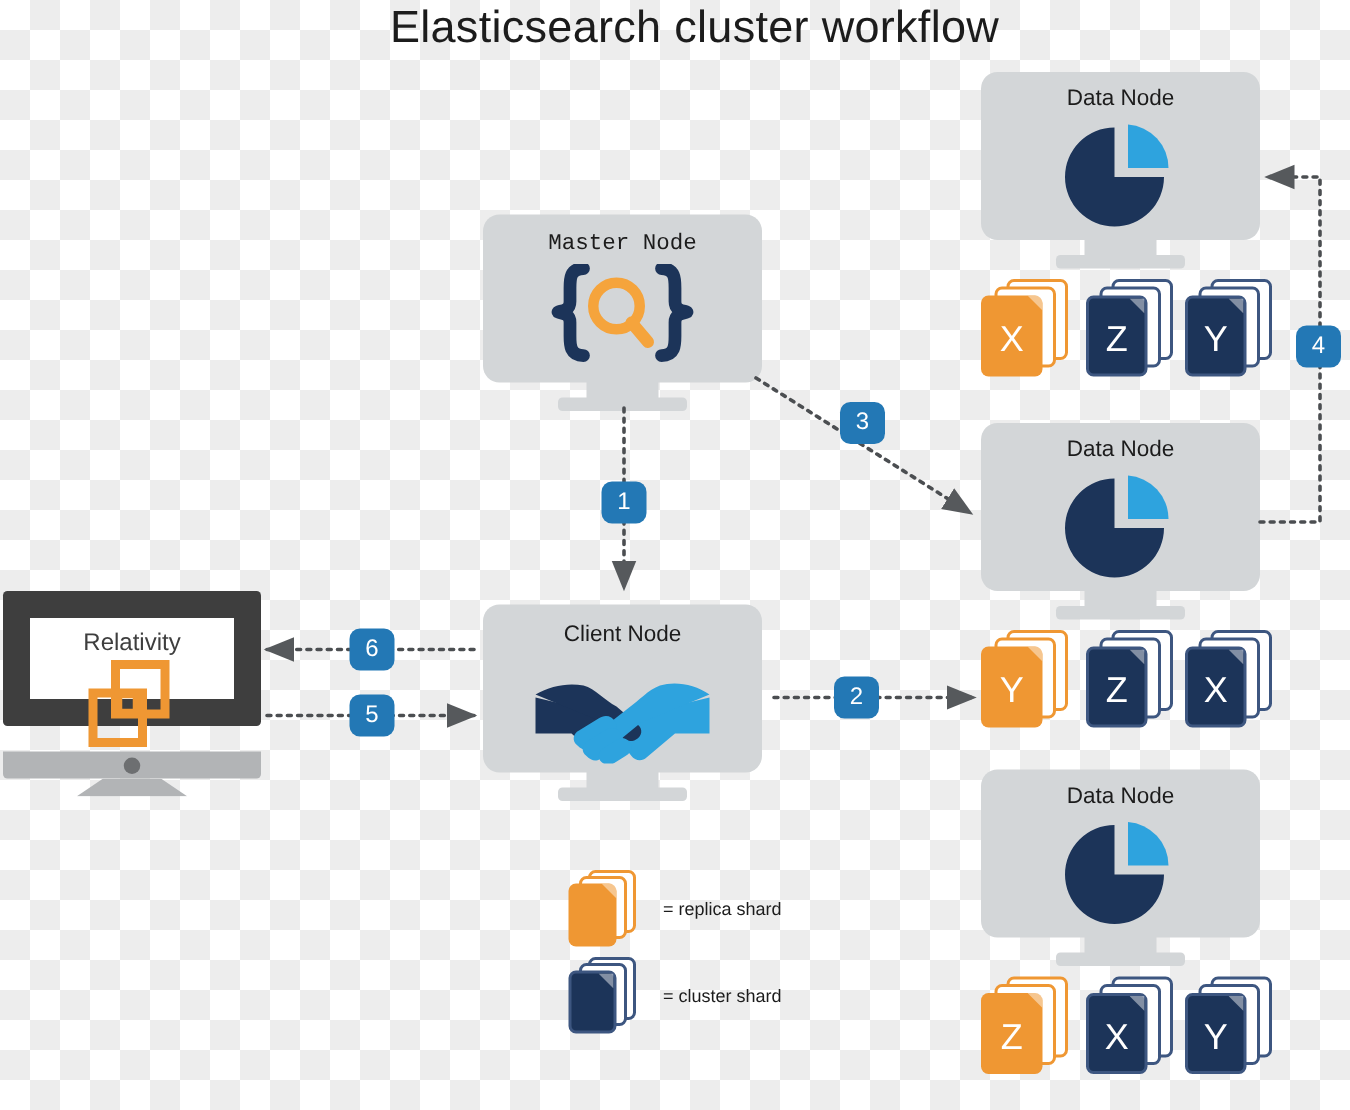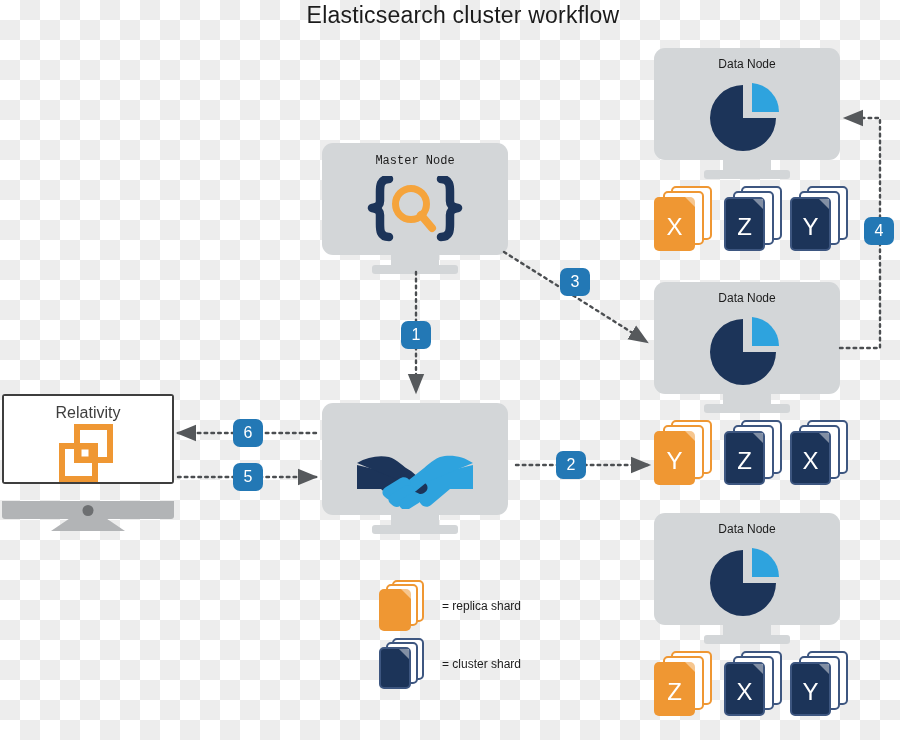--- a/index.html
+++ b/index.html
@@ -24,21 +24,21 @@
     height: 740px;
   }
 
   
   .title {
     position: absolute;
     left: 200px;
     top: 2px;
     width: 526px;
     text-align: center;
-    font-size: 23px;
+    font-size: 30px;
     color: #1c1c1c;
     letter-spacing: 0.2px;
     white-space: nowrap;
   }
 
   
   .node {
     position: absolute;
   }
   .node .screen {
@@ -65,21 +65,21 @@
     width: 86px;
     height: 9px;
     border-radius: 3px;
     background: #d3d6d8;
   }
   .node .label {
     position: absolute;
     left: 0;
     width: 100%;
     text-align: center;
-    font-size: 12px;
+    font-size: 15px;
     color: #1c1c1c;
     white-space: nowrap;
   }
   .node .glyph {
     position: absolute;
     left: 50%;
     transform: translateX(-50%);
   }
 
   
@@ -87,21 +87,21 @@
     position: absolute;
   }
   .rel-bezel {
     position: absolute;
     left: 0; top: 0;
     width: 100%;
     height: 90px;
     background: #3e3e3e;
     border-radius: 3px;
     box-sizing: border-box;
-    padding: 2px;
+    padding: 18px;
   }
   .rel-screen {
     width: 100%;
     height: 100%;
     background: #ffffff;
     position: relative;
     box-sizing: border-box;
   }
   .rel-chinbar {
     position: absolute;
@@ -250,20 +250,21 @@
         <circle cx="52" cy="28" r="15.5" stroke="#f5a43c" stroke-width="7" fill="none"></circle>
         <line x1="62" y1="39" x2="73" y2="52" stroke="#f5a43c" stroke-width="8" stroke-linecap="round"></line>
       </svg>
     </div>
   </div>
 
   <div class="node" style="left:322px; top:403px; width:186px; height:130px;">
     <div class="screen" style="height:112px;"></div>
     <div class="neck" style="top:108px;"></div>
     <div class="base" style="top:122px;"></div>
+    <div class="label" style="top:11px;">Client Node</div>
     <div class="glyph" style="top:36px;">
       <svg width="120" height="70" viewBox="0 0 120 70">
         <path d="M2,26 L2,50 L26,50 L44,66 C47,69 52,68 54,65 L62,55 L44,36 Z" fill="#1c3459"></path>
         <path d="M118,26 L118,50 L95,50 L76,66 C73,69 68,68 66,65 L58,55 L76,36 Z" fill="#2ea3de"></path>
         <path d="M2,24 C12,18 24,16 34,18 C42,20 48,28 56,32 L70,44 C74,47 73,52 69,54 C66,56 62,55 59,52 L48,43" fill="#1c3459"></path>
         <path d="M118,24 C108,17 95,15 85,18 C77,21 71,28 64,33 L50,44 C46,47 47,52 51,54 C54,56 58,55 61,52 L72,43" fill="#2ea3de"></path>
         <path d="M30,58 C26,55 27,50 31,48 L44,40 C48,37 53,38 55,42 C57,45 56,49 52,52 L39,60 C36,62 33,61 30,58 Z" fill="#2ea3de"></path>
         <path d="M36,65 C32,62 33,57 37,55 L48,48 C52,45 57,46 59,50 C61,53 60,57 56,60 L45,67 C42,69 39,68 36,65 Z" fill="#2ea3de"></path>
         <path d="M46,69 C43,66 44,62 47,60 L55,55 C59,52 63,53 65,56 C67,59 66,63 62,65 L54,70 C51,72 48,71 46,69 Z" fill="#2ea3de"></path>
       </svg>

